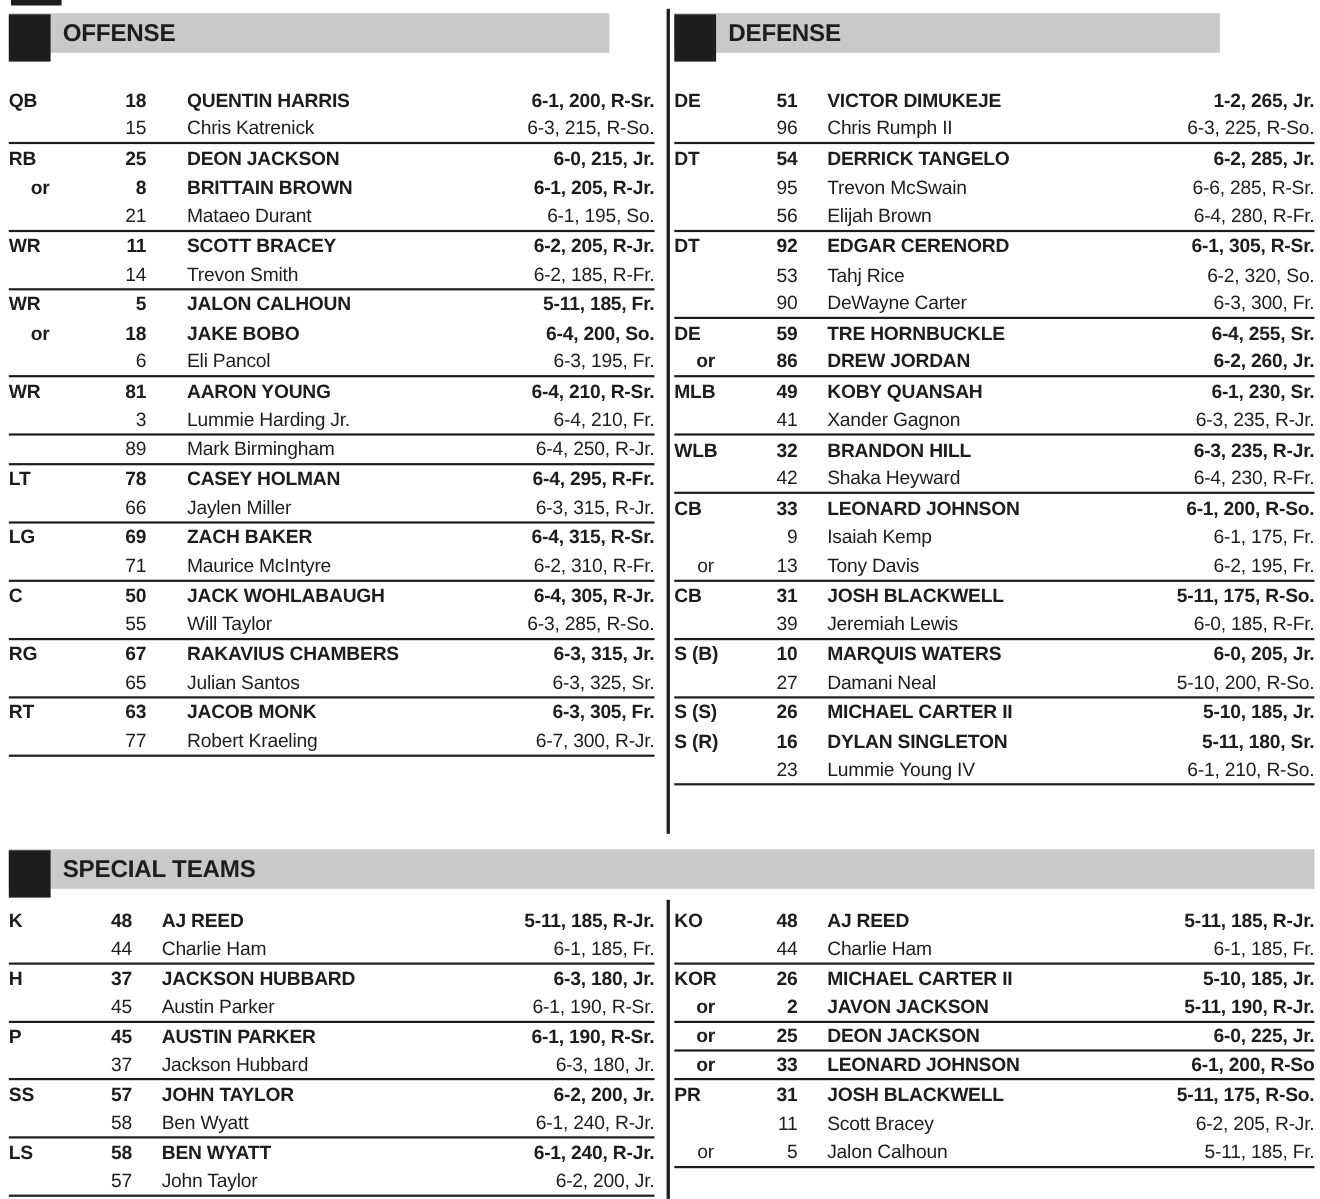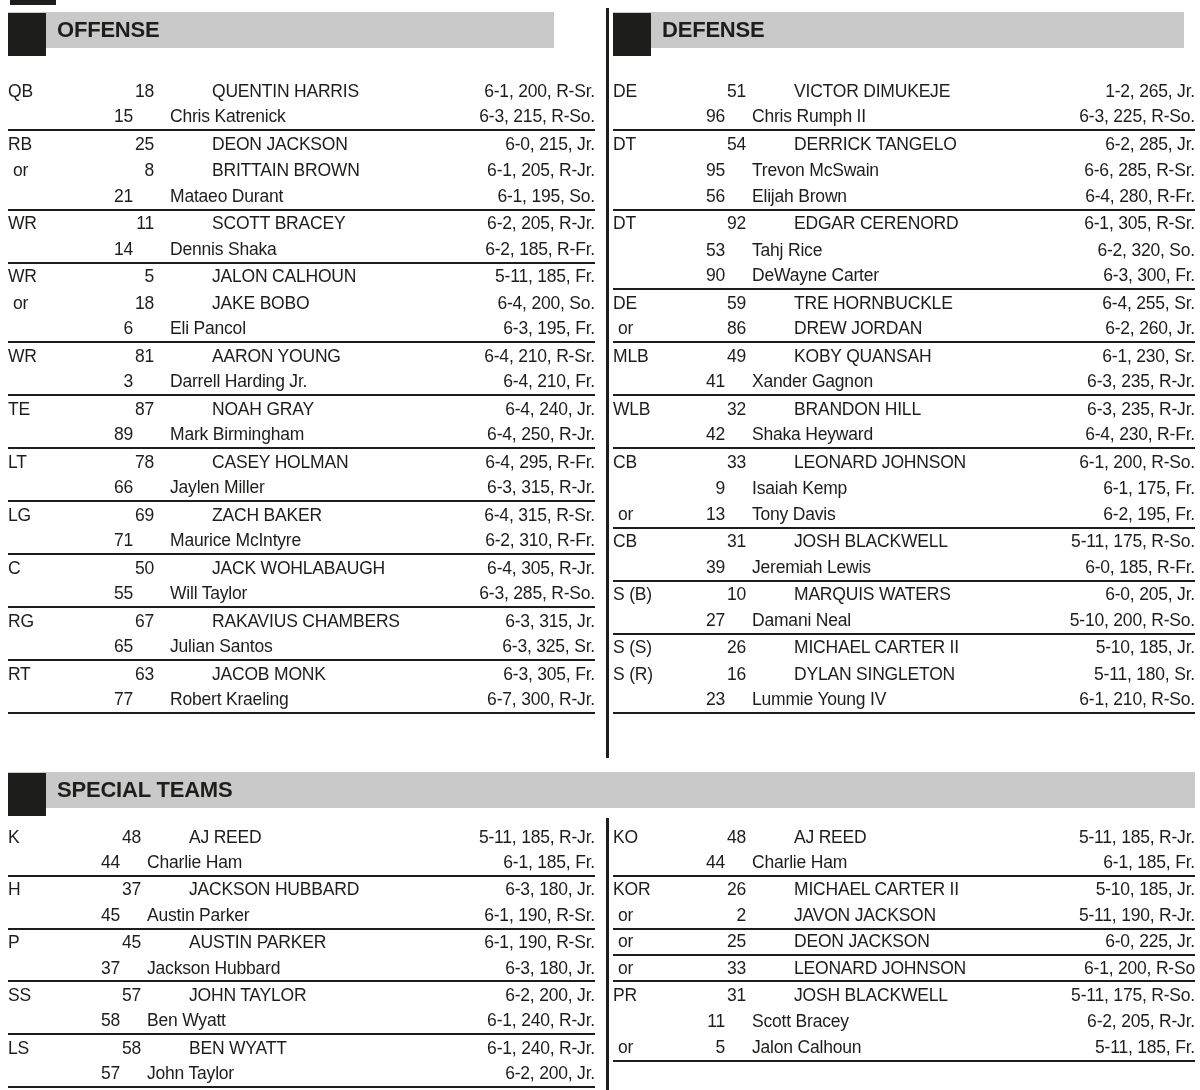--- a/index.html
+++ b/index.html
@@ -40,24 +40,24 @@
   .row{
     box-sizing:border-box;
     display:flex;
     align-items:center;
     height:26.5px;
     font-size:17.5px;
     letter-spacing:-0.2px;
     font-weight:400;
   }
   .st-rows .row{height:26.4px;}
-  .row.starter{font-weight:400;gap:21px;}
+  .row.starter{font-weight:700;}
   .row.u{border-bottom:2.5px solid var(--ink);}
   .row .pos{width:52px;flex:0 0 auto;}
-  .row.or-row .pos{padding-left:5px;box-sizing:border-box;}
+  .row.or-row .pos{padding-left:5px;box-sizing:border-box;text-align:center;}
   .row .num{flex:0 0 auto;text-align:right;}
   .row .name{flex:1 1 auto;white-space:nowrap;overflow:hidden;}
   .row .size{flex:0 0 auto;text-align:right;white-space:nowrap;}
   
   .grid-offense .num{width:73px;}
   .grid-offense .name{padding-left:37px;}
   .grid-std .num{width:60px;}
   .grid-std .name{padding-left:27px;}
   
   .vdivider{width:2.5px;background:var(--ink);}
@@ -68,21 +68,21 @@
 
 <div id="page">
 
   <div id="top-mark" class="abs" style="left:10px;top:0;width:46px;height:5px;"></div>
 
   <div class="abs sec-header" style="left:8px;top:12px;width:546px;">
     <div class="black-sq"></div>
     <span class="sec-title">OFFENSE</span>
   </div>
 
-  <div class="abs sec-header" style="left:613px;top:12px;width:571px;">
+  <div class="abs sec-header" style="left:613px;top:12px;width:496px;">
     <div class="black-sq"></div>
     <span class="sec-title">DEFENSE</span>
   </div>
 
   <div class="abs vdivider" style="left:606px;top:8px;height:750px;"></div>
 
   <div id="offense-rows" class="abs rows grid-offense" style="left:8px;top:78px;width:587px;">
   <div class="row starter">
     <span class="pos">QB</span>
     <span class="num">18</span>
@@ -122,21 +122,21 @@
     <span class="pos">WR</span>
     <span class="num">11</span>
     <span class="name">SCOTT BRACEY</span>
     <span class="size">6-2, 205, R-Jr.</span>
   </div>
 
 
   <div class="row u">
     <span class="pos"></span>
     <span class="num">14</span>
-    <span class="name">Dennis Shaka</span>
+    <span class="name">Trevon Smith</span>
     <span class="size">6-2, 185, R-Fr.</span>
   </div>
 
   <div class="row starter">
     <span class="pos">WR</span>
     <span class="num">5</span>
     <span class="name">JALON CALHOUN</span>
     <span class="size">5-11, 185, Fr.</span>
   </div>
 
@@ -157,30 +157,24 @@
   <div class="row starter">
     <span class="pos">WR</span>
     <span class="num">81</span>
     <span class="name">AARON YOUNG</span>
     <span class="size">6-4, 210, R-Sr.</span>
   </div>
 
   <div class="row u">
     <span class="pos"></span>
     <span class="num">3</span>
-    <span class="name">Darrell Harding Jr.</span>
+    <span class="name">Lummie Harding Jr.</span>
     <span class="size">6-4, 210, Fr.</span>
   </div>
 
-  <div class="row starter">
-    <span class="pos">TE</span>
-    <span class="num">87</span>
-    <span class="name">NOAH GRAY</span>
-    <span class="size">6-4, 240, Jr.</span>
-  </div>
 
   <div class="row u">
     <span class="pos"></span>
     <span class="num">89</span>
     <span class="name">Mark Birmingham</span>
     <span class="size">6-4, 250, R-Jr.</span>
   </div>
 
   <div class="row starter">
     <span class="pos">LT</span>

